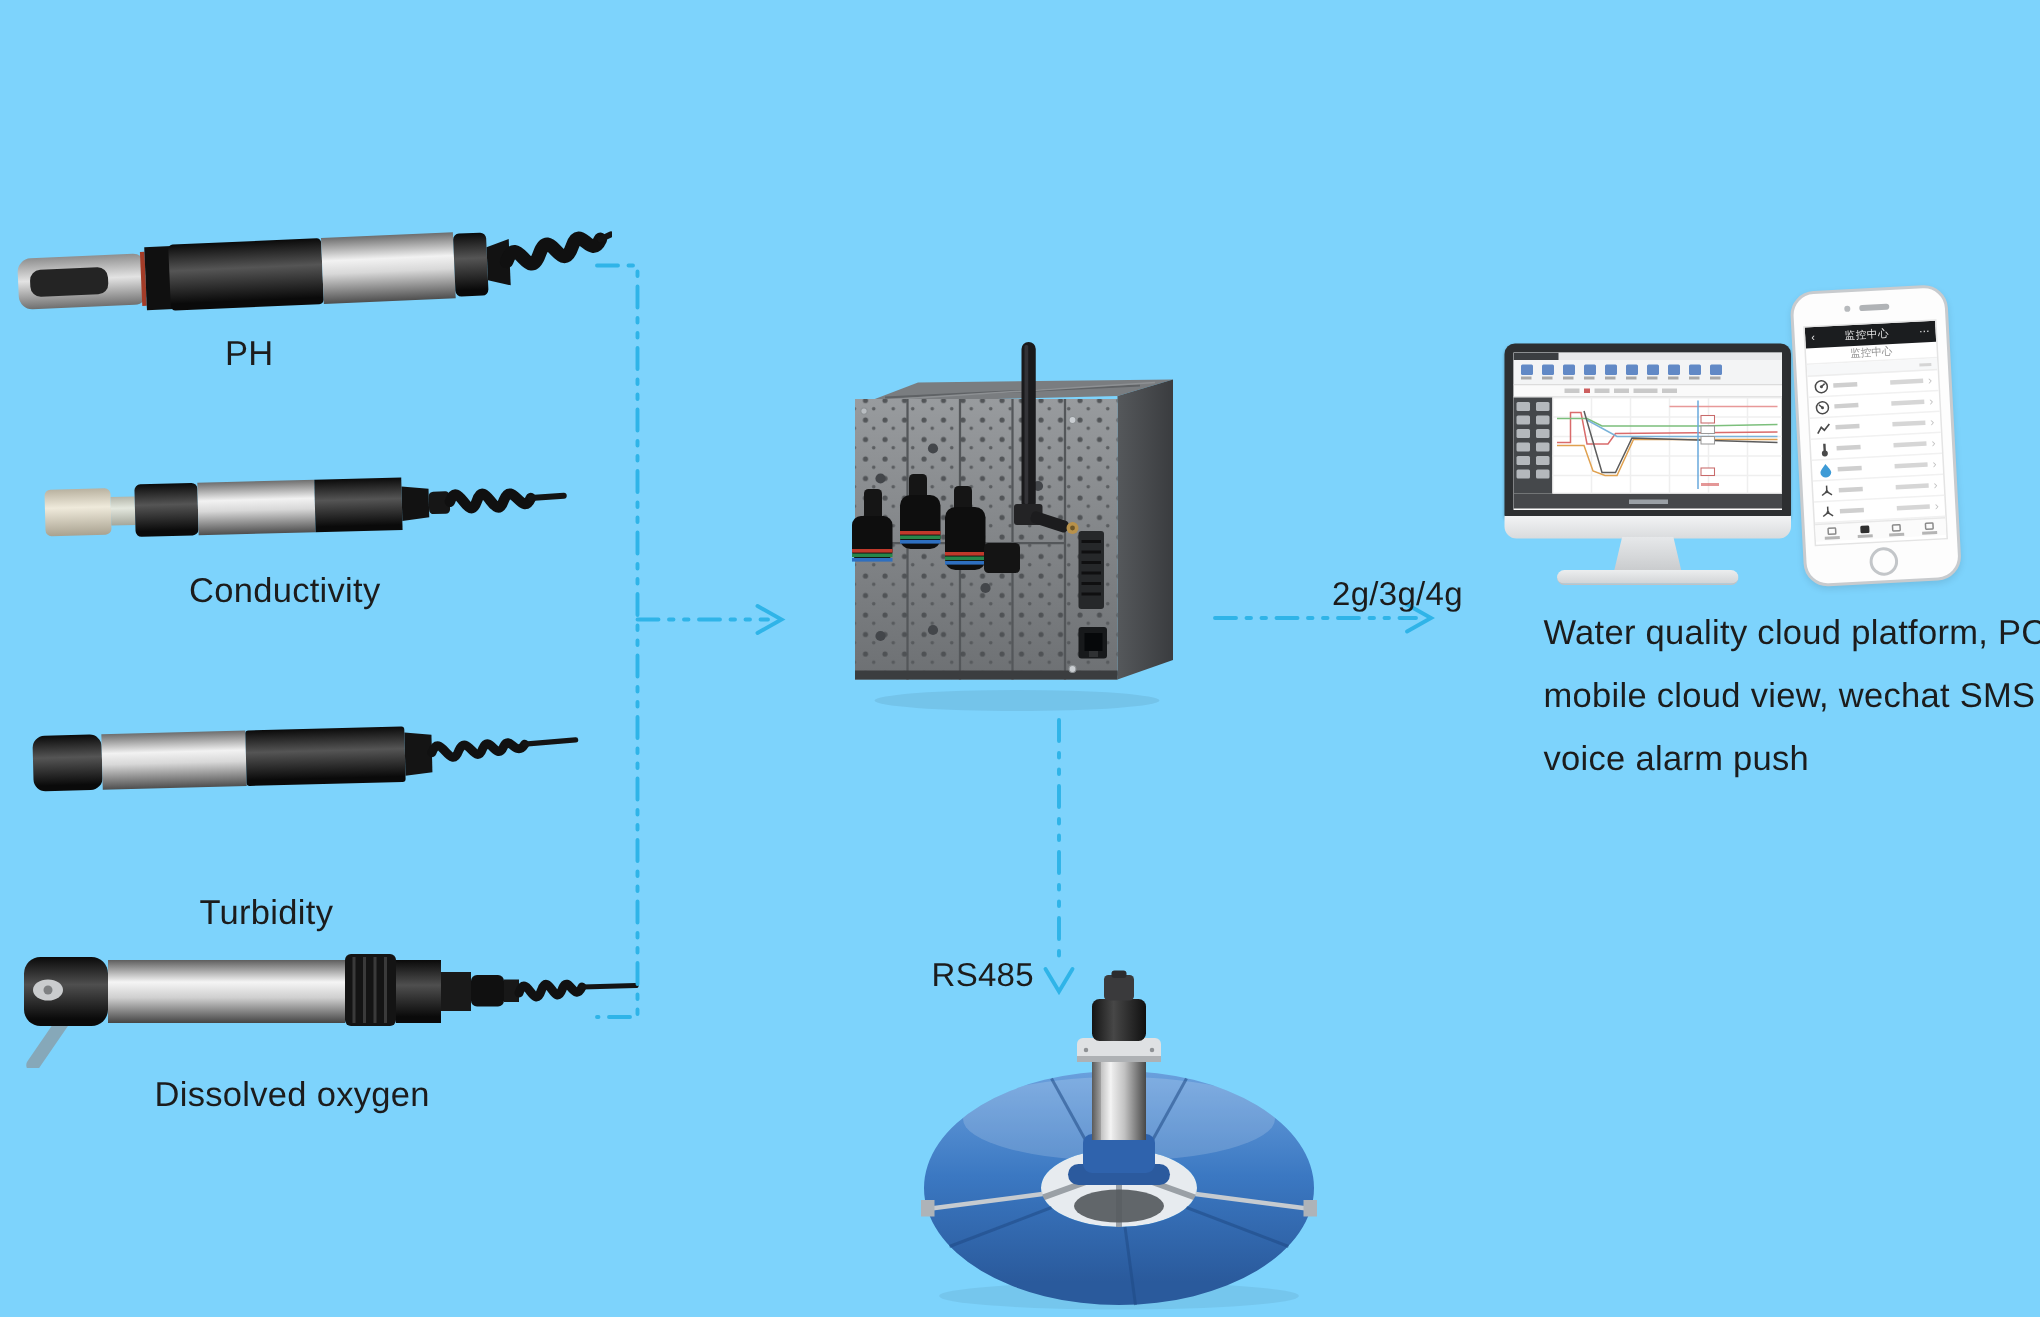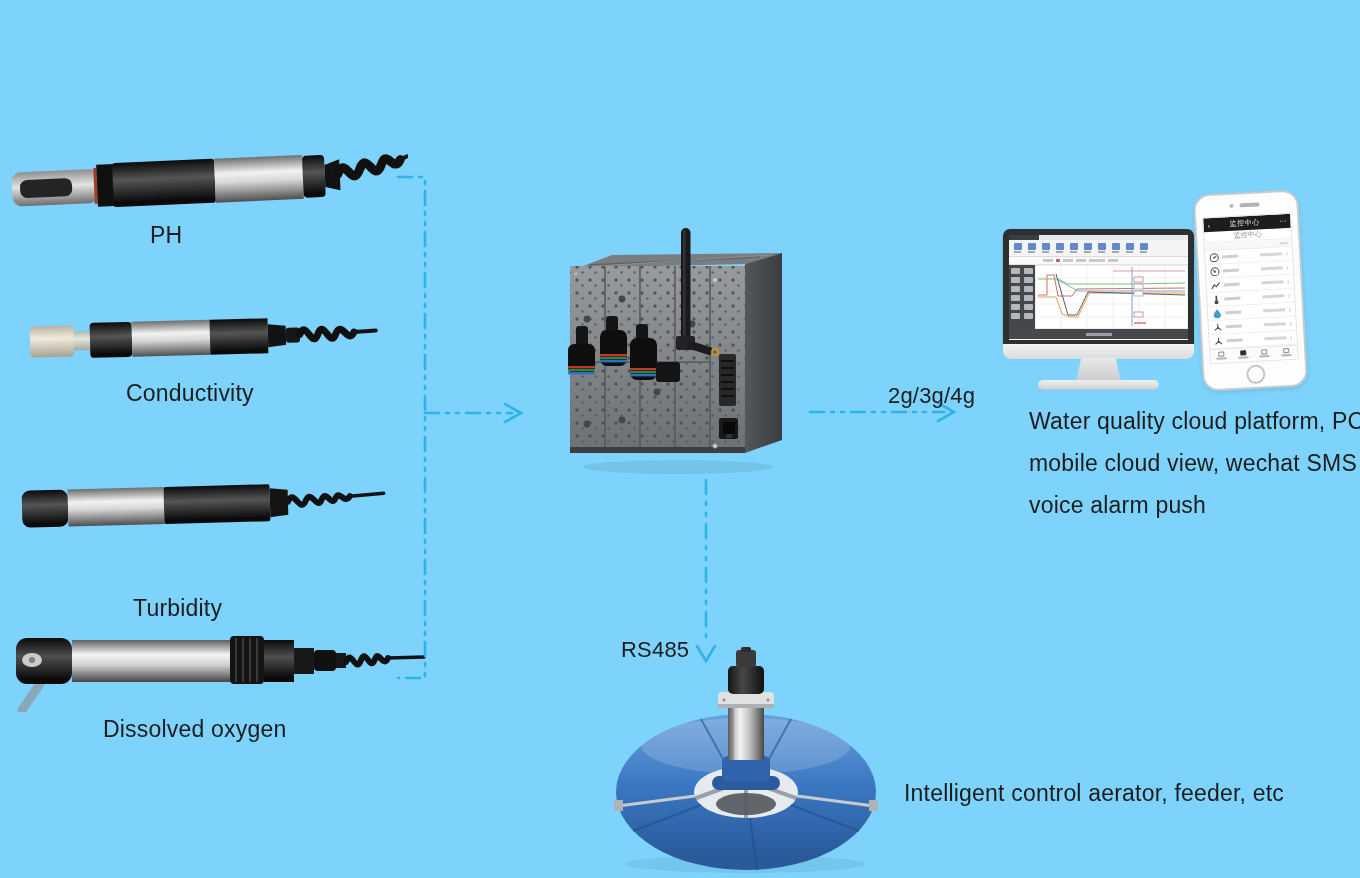--- a/index.html
+++ b/index.html
@@ -338,21 +338,20 @@
 
   <div class="label small-label" style="left:844px; top:383px;margin-left:44px;">2g/3g/4g</div>
   <div class="label small-label" style="left:621px; top:637px;">RS485</div>
 
   <div class="label cloud-text" style="left:985px; top:400px;margin-left:44px;">
     <div>Water quality cloud platform, PC</div>
     <div>mobile cloud view, wechat SMS</div>
     <div>voice alarm push</div>
   </div>
 
-  <div class="label" style="left:904px; top:780px;">Intelligent control aerator, feeder, etc</div>
 
   <div class="abs monitor">
     <div class="mon-bezel"></div>
     <div class="mon-screen">
       <div class="app-titlebar">
           <span class="chip"></span>
         </div>
       <div class="app-toolbar">
         <span class="tool-ic">
             <i></i>

